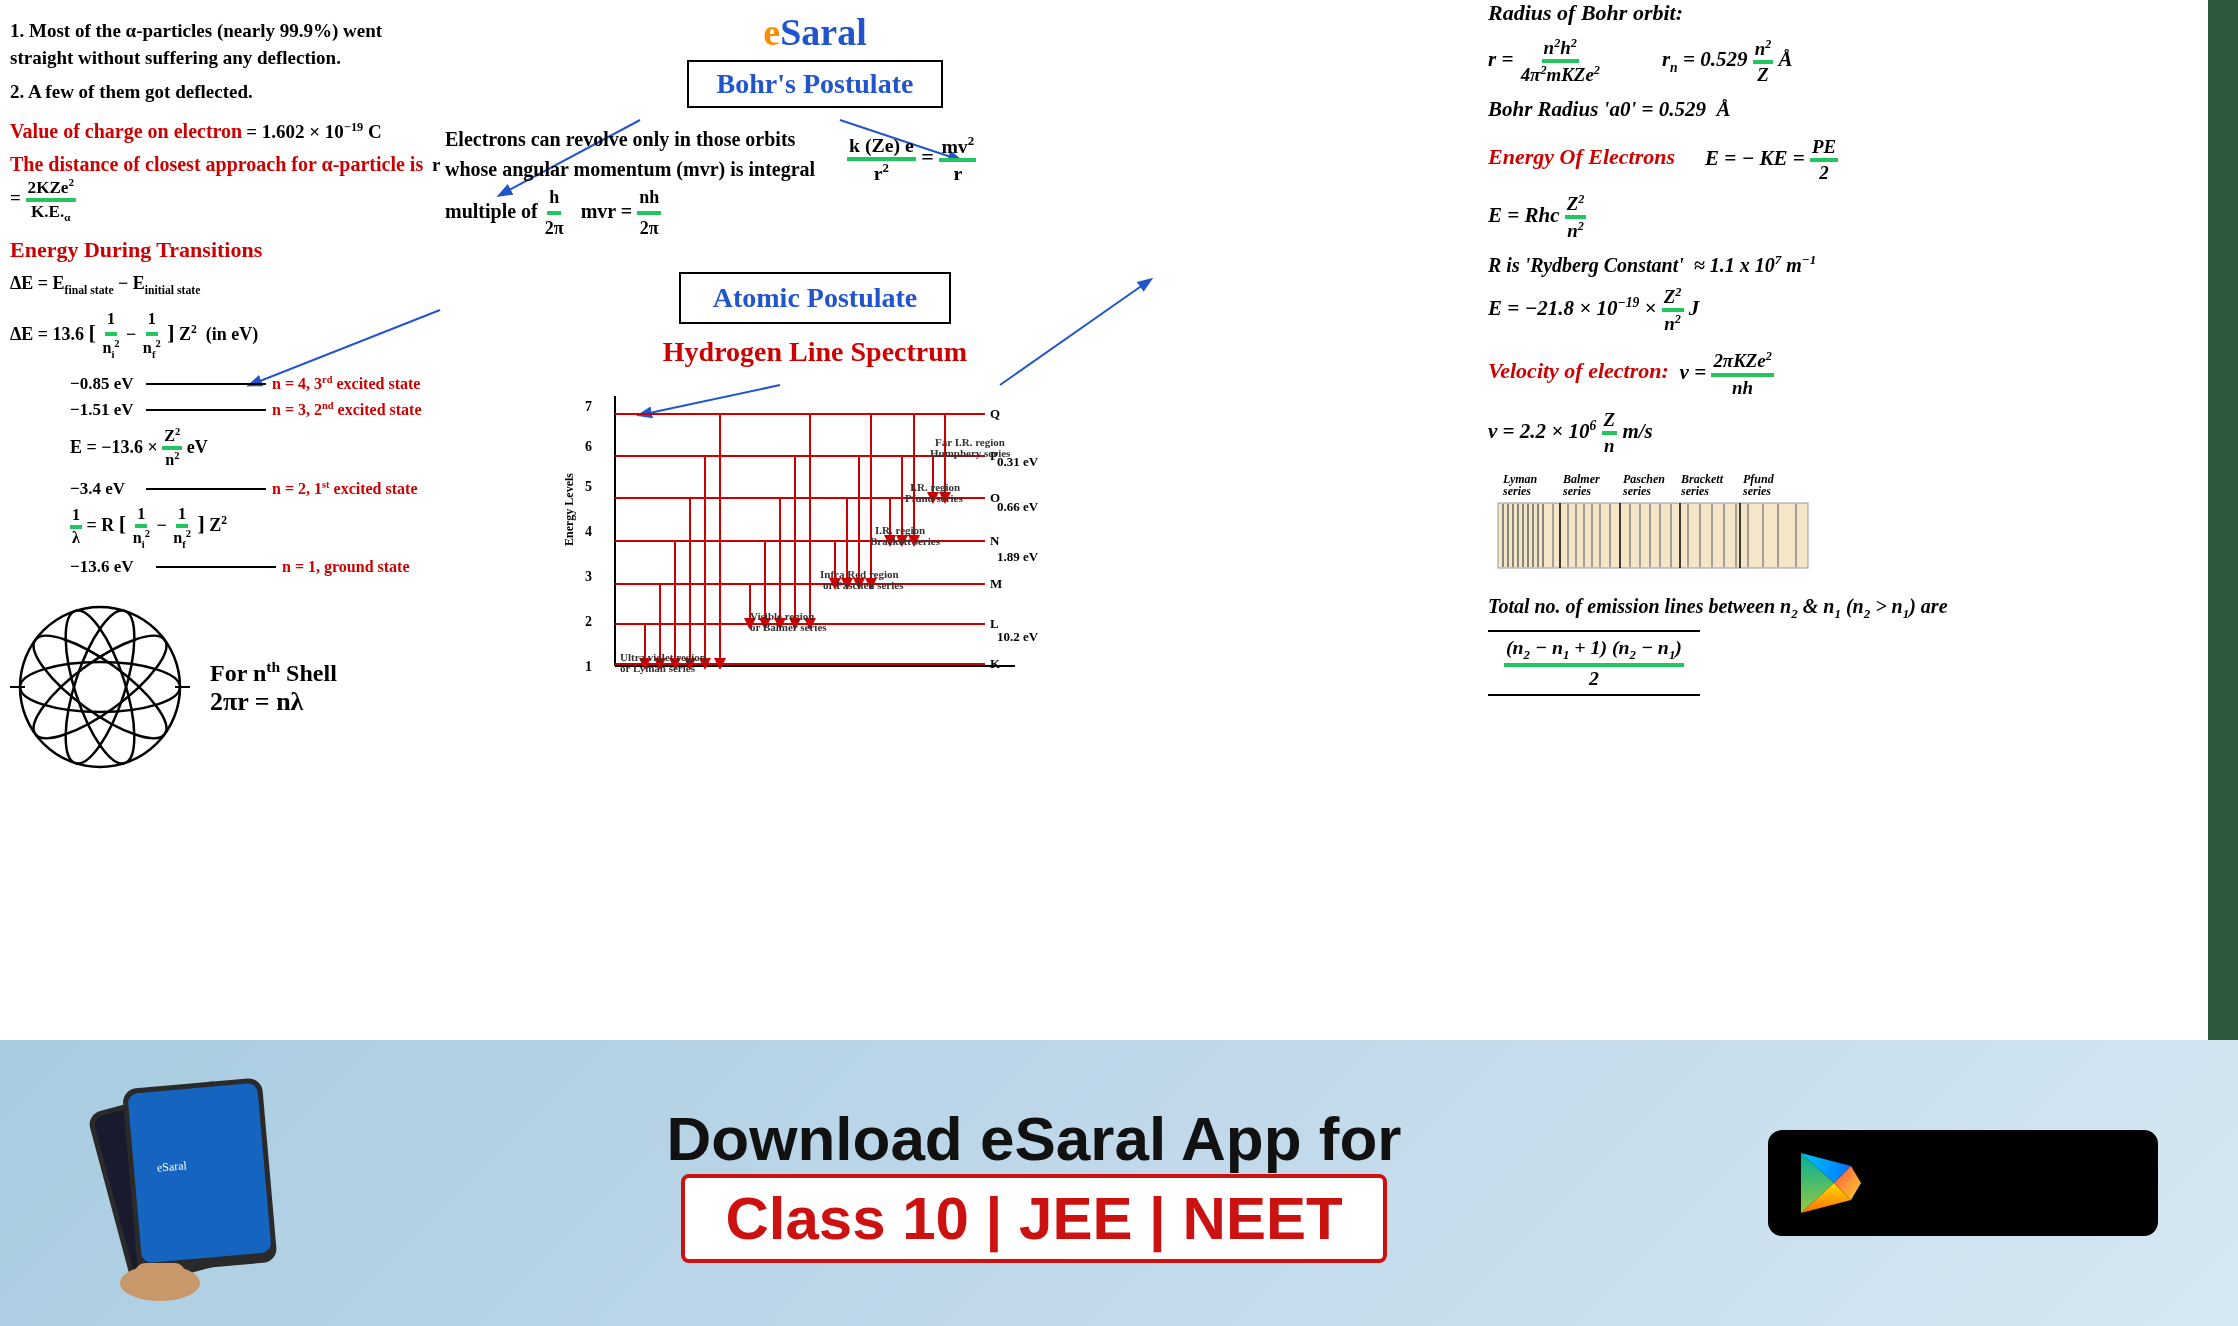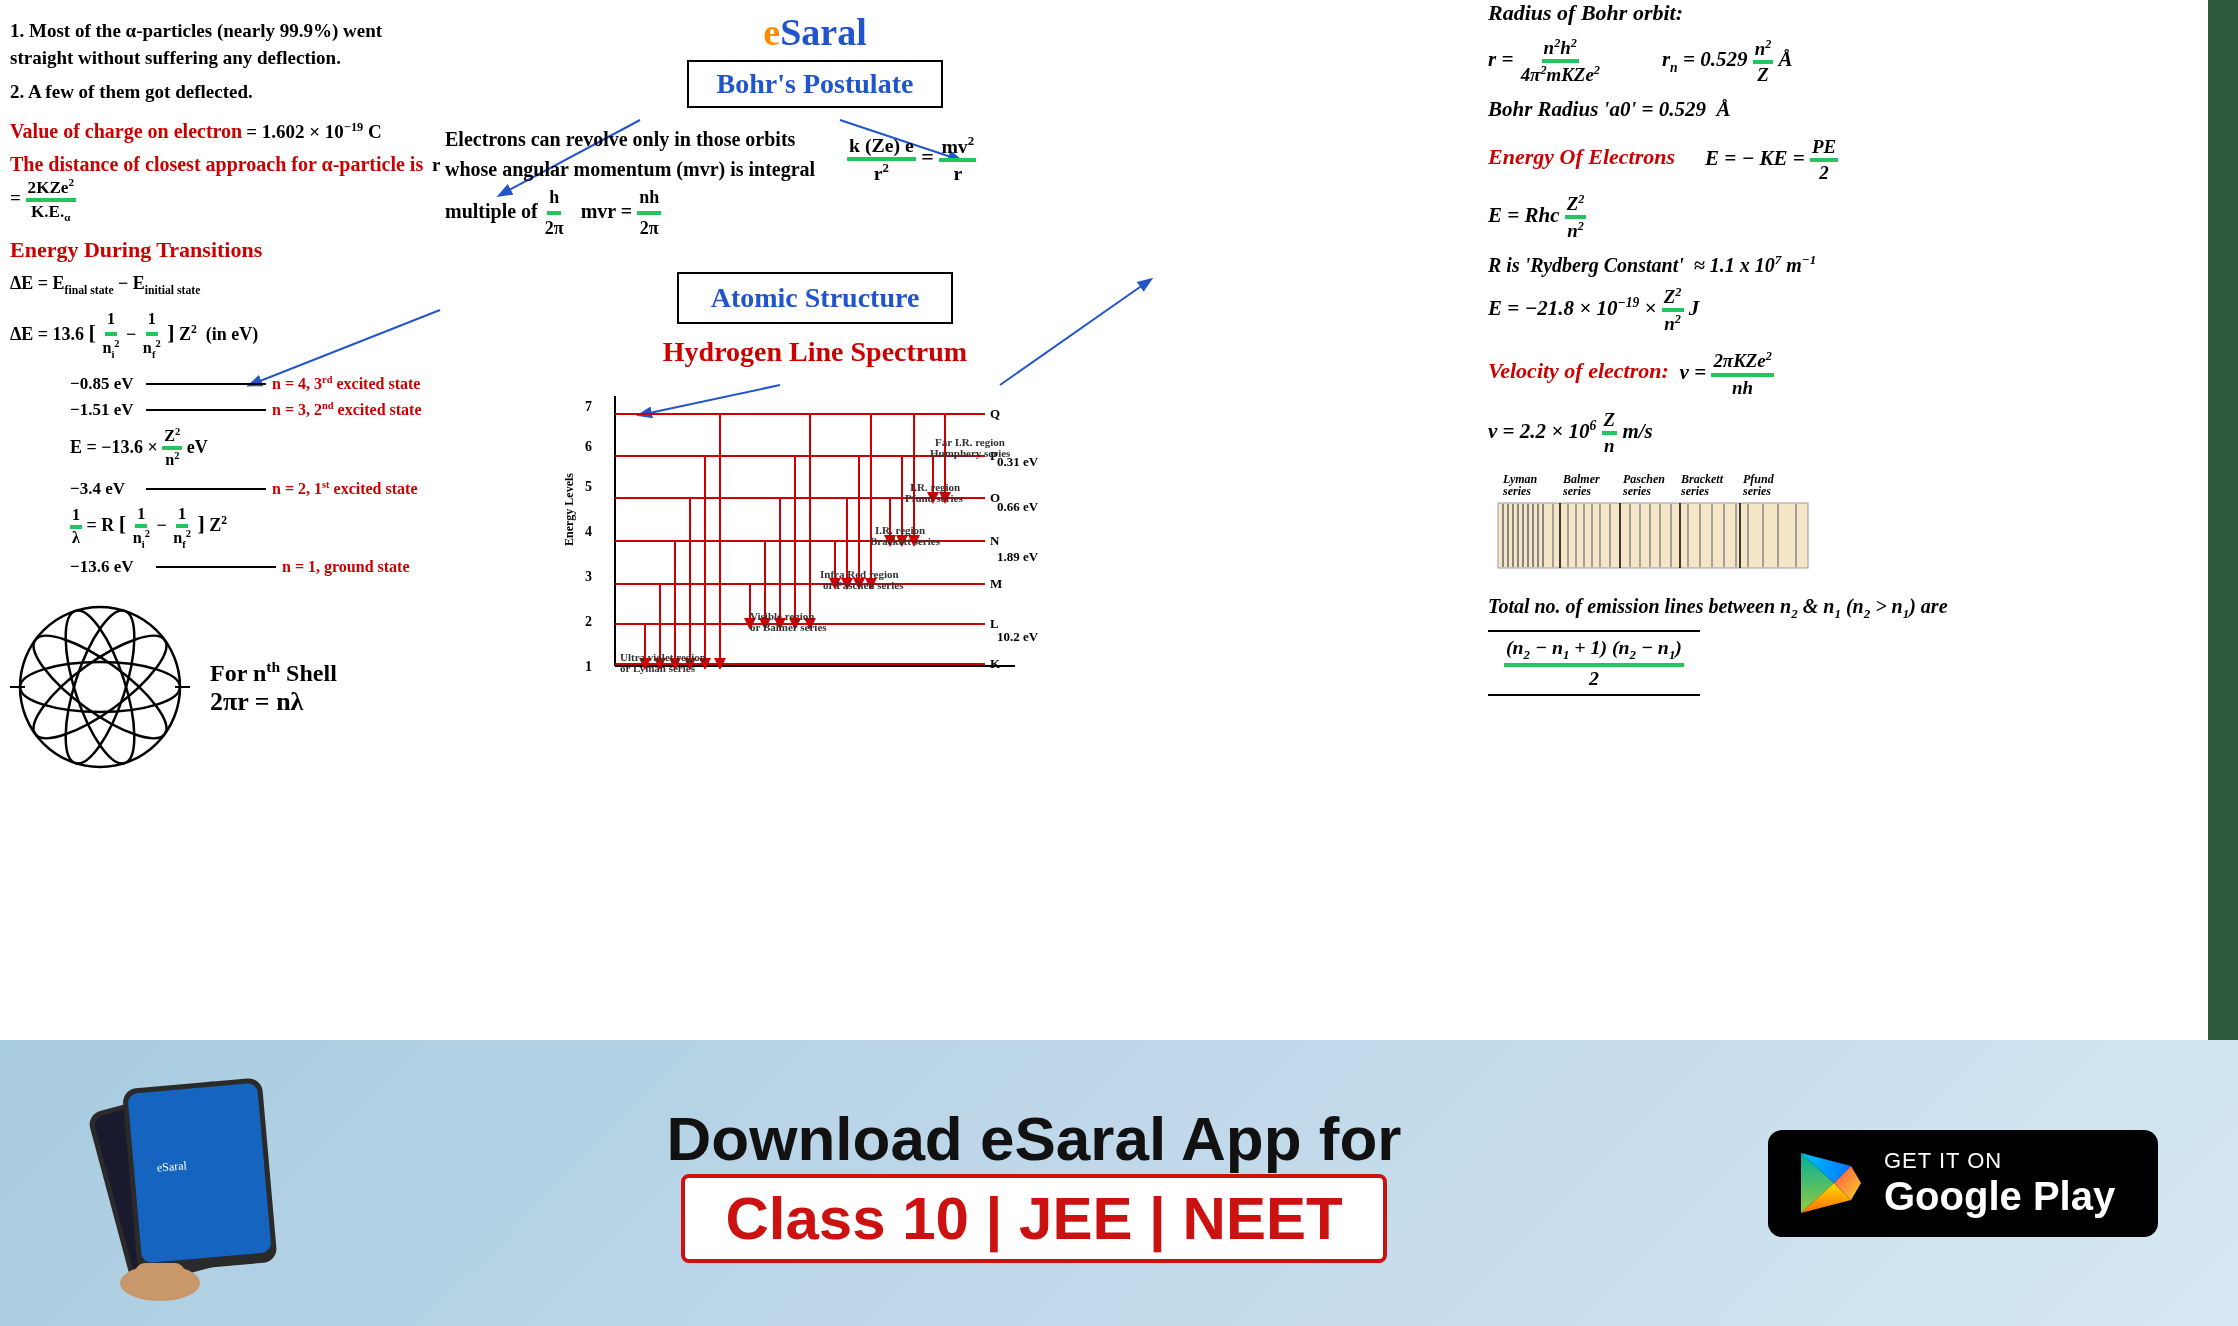--- a/index.html
+++ b/index.html
@@ -304,21 +304,21 @@
           </span>
         =
         <span class="frac">
             <span class="num">mv<sup>2</sup></span>
             <span class="den">r</span>
           </span>
       </div>
     </div>
 
     <div style="text-align:center; margin-top:30px;">
-      <span style="border:2.5px solid #000; padding:8px 32px; font-size:28px; font-weight:bold; color:#2255cc; display:inline-block;">Atomic Structure</span>
+      <span style="border:2.5px solid #000; padding:8px 32px; font-size:28px; font-weight:bold; color:#2255cc; display:inline-block;">Atomic Postulate</span>
     </div>
 
     <div style="text-align:center; margin-top:12px;">
       <span style="color:#cc0000; font-size:28px; font-weight:bold;">Hydrogen Line Spectrum</span>
     </div>
 
     <div style="margin-top:8px; text-align:center;">
       <svg width="500" height="340" xmlns="http://www.w3.org/2000/svg">
 
         <line x1="50" y1="20" x2="50" y2="290" stroke="#000" stroke-width="2"></line>
@@ -577,19 +577,15 @@
         <linearGradient id="g4" x1="0%" y1="0%" x2="0%" y2="100%">
           <stop offset="0%" style="stop-color:#00b09b"></stop>
           <stop offset="100%" style="stop-color:#96c93d"></stop>
         </linearGradient>
       </defs>
       <polygon points="5,5 5,65 38,35" fill="url(#g4)"></polygon>
       <polygon points="5,5 38,35 55,18" fill="url(#g1)"></polygon>
       <polygon points="5,65 55,52 38,35" fill="url(#g2)"></polygon>
       <polygon points="38,35 55,18 65,35 55,52" fill="url(#g3)"></polygon>
     </svg>
-    <div>
-      <div style="color:#fff; font-size:22px; font-family:Arial,sans-serif; letter-spacing:1px;">GET IT ON</div>
-      <div style="color:#fff; font-size:40px; font-weight:bold; font-family:Arial,sans-serif;">Google Play</div>
-    </div>
   </div>
 
 </div>
 
 </body></html>

